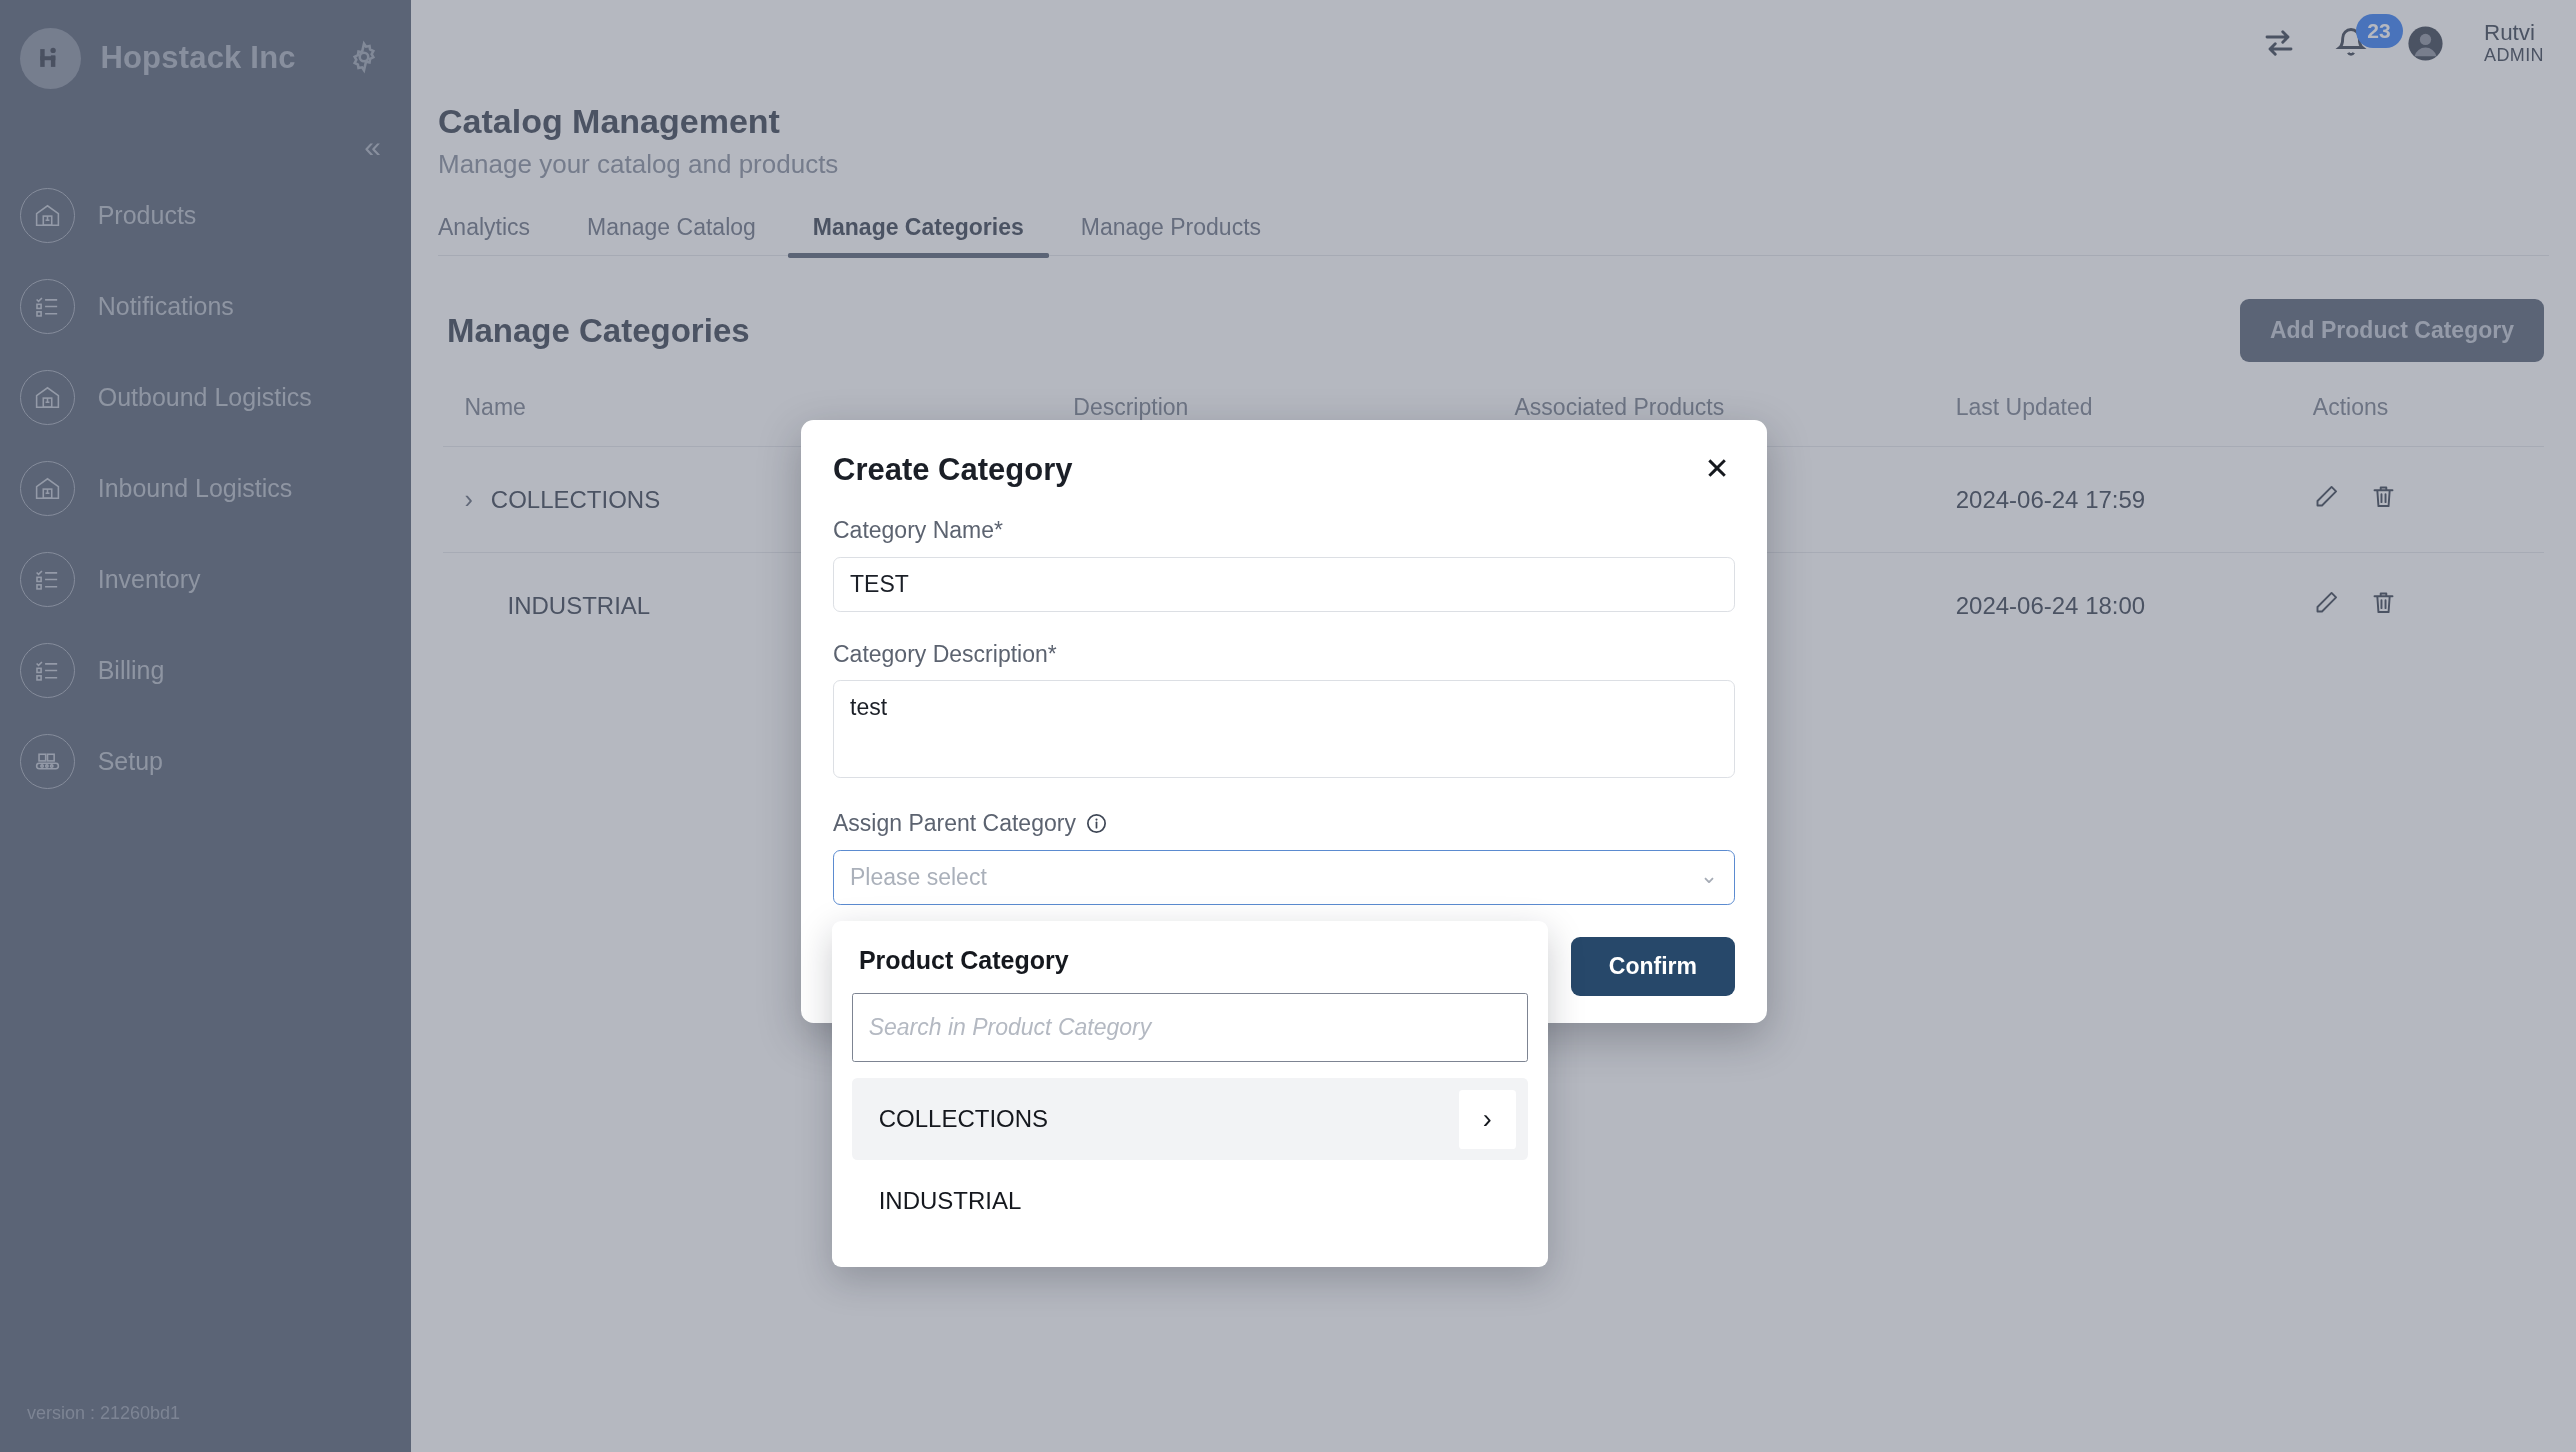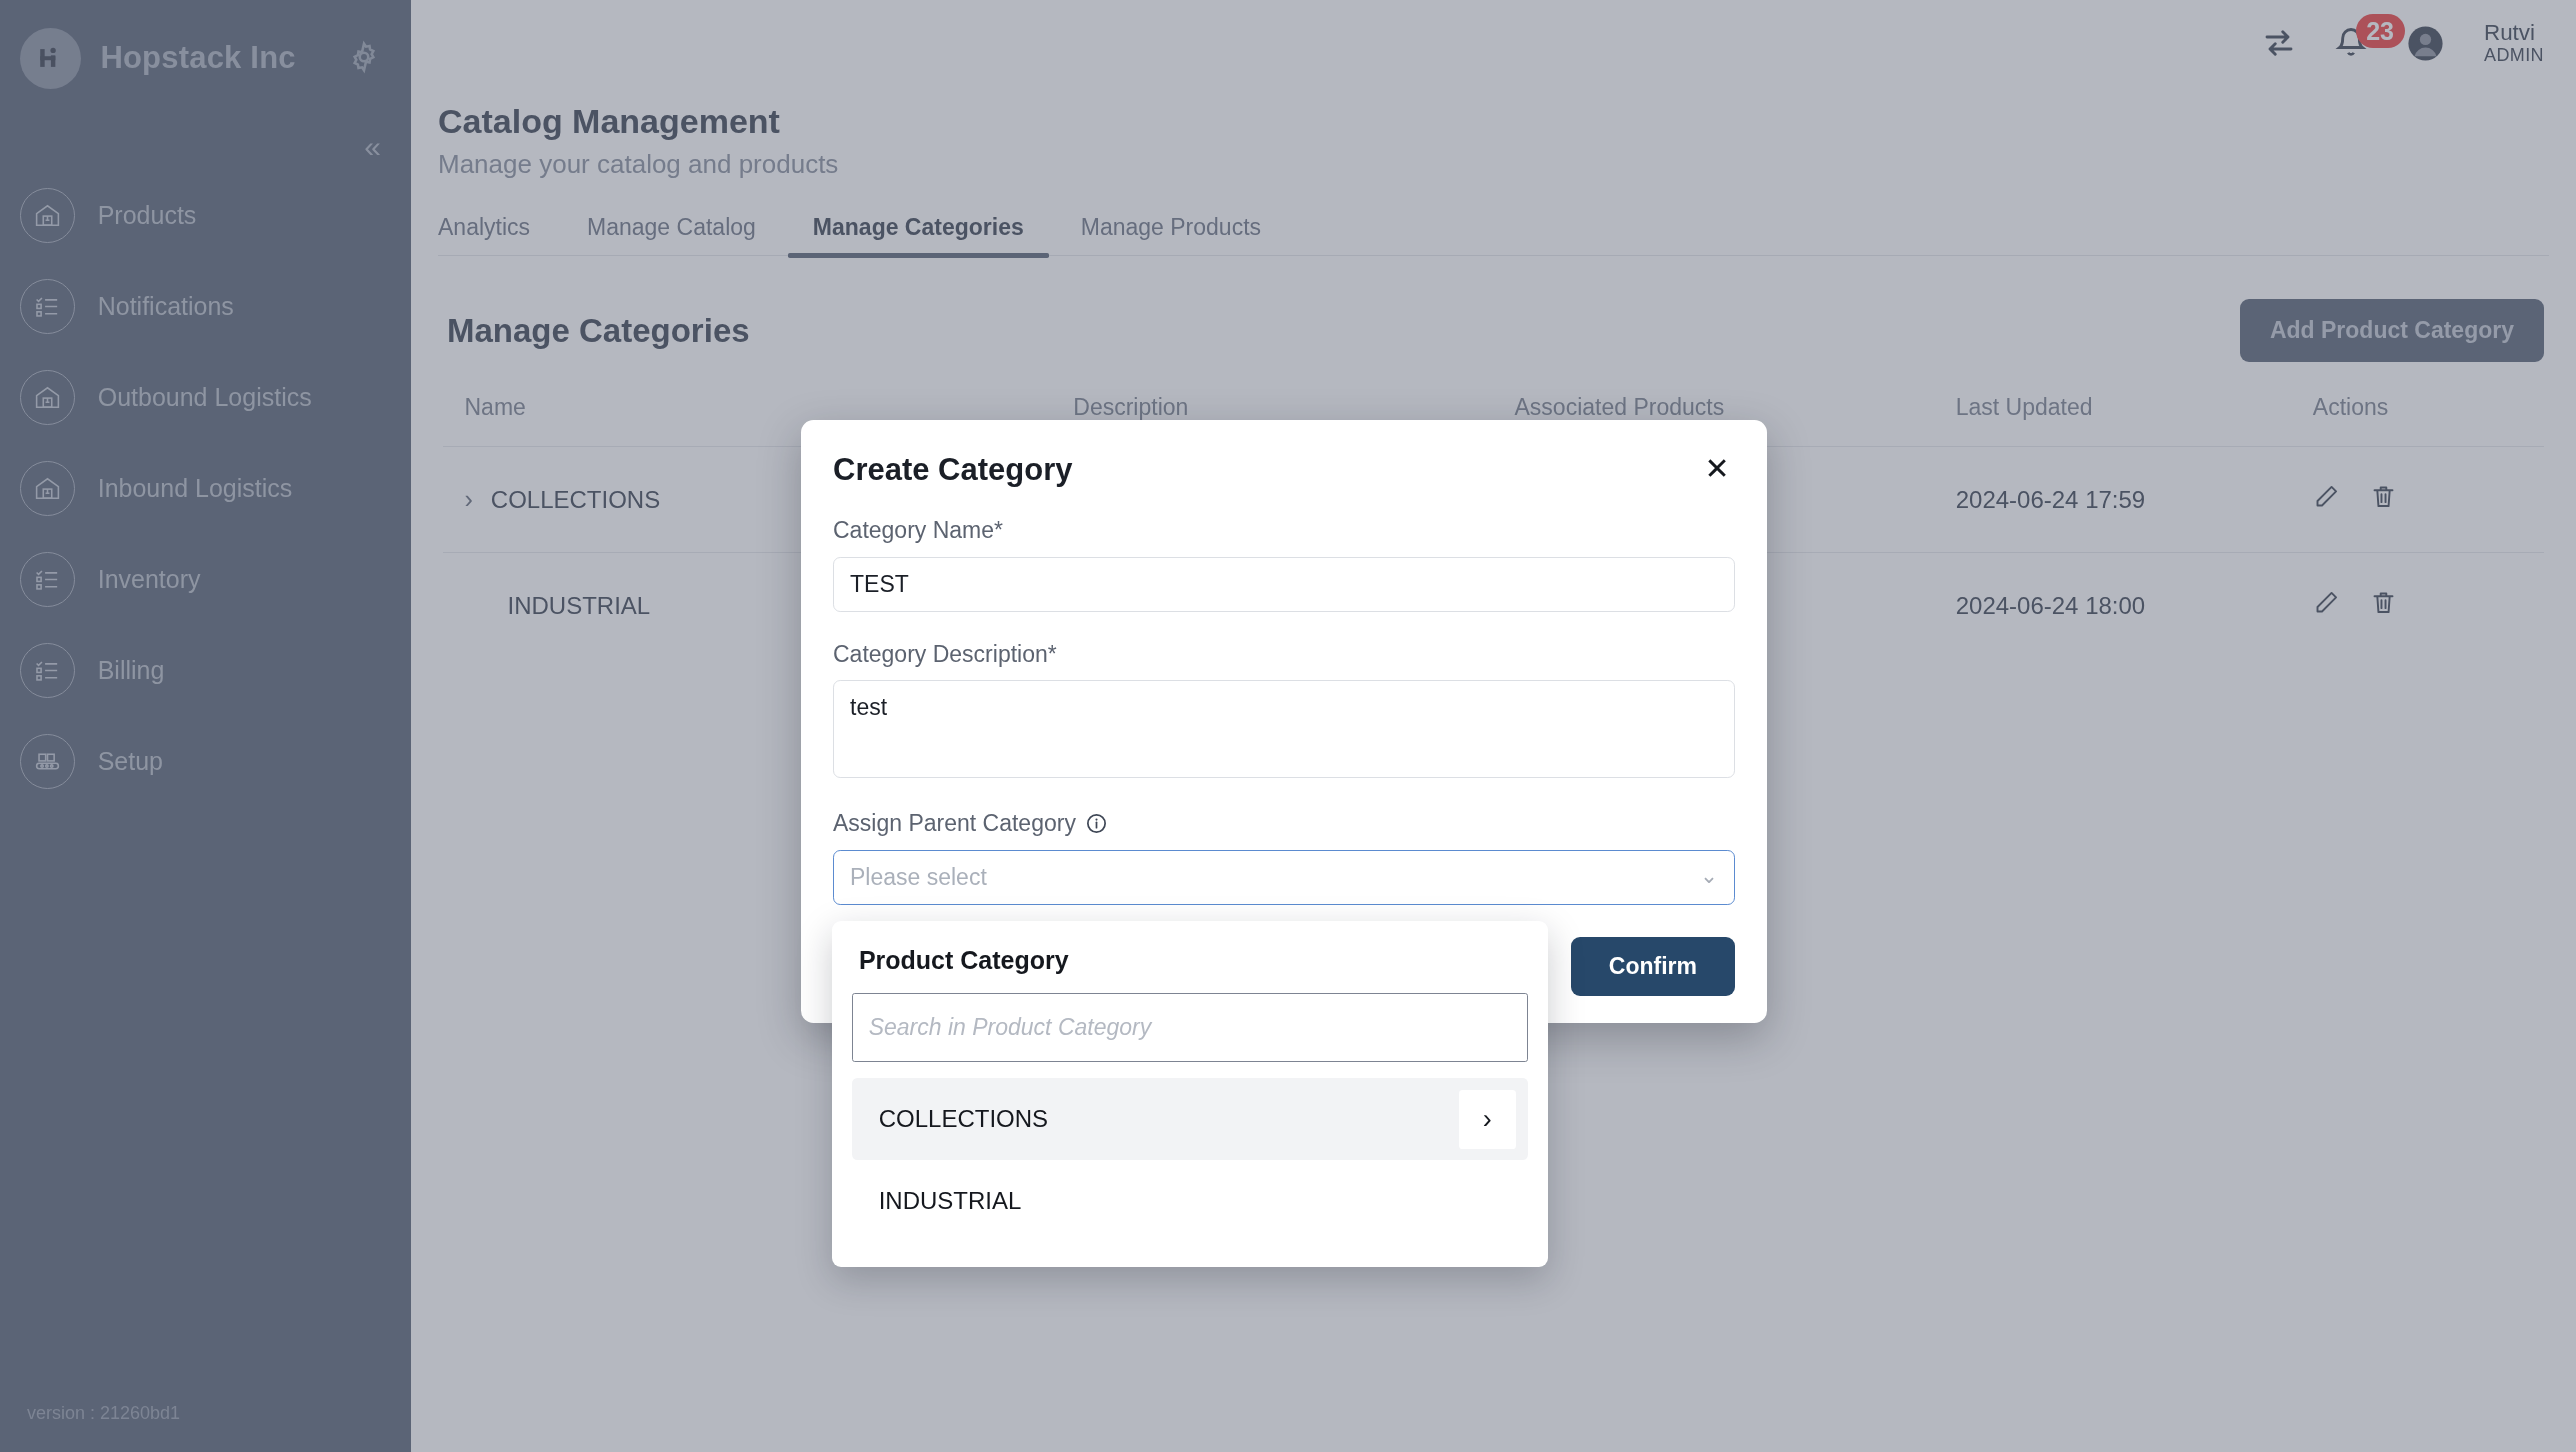--- a/index.html
+++ b/index.html
@@ -68,22 +68,22 @@
 
   .topbar {
     height:86px; display:flex; align-items:center; justify-content:flex-end;
     padding-right:32px; gap:36px;
   }
   .tb-switch { cursor:pointer; display:flex; align-items:center; }
   .tb-bell-wrap { position:relative; display:flex; align-items:center; cursor:pointer; }
   .tb-badge {
     position:absolute; left:23px; top:-10.7px;
     min-width:47px; height:34px; padding:0 10.7px;
-    border-radius:17px; background:#ef4444;
-    color:#fff; font-size:25px; font-weight:600;
+    border-radius:17px; background:#3b82f6;
+    color:#fff; font-size:21px; font-weight:600;
     display:flex; align-items:center; justify-content:center;
   }
   .tb-user { display:flex; align-items:center; gap:12.5px; cursor:pointer; }
   .tb-avatar { width:41px; height:41px; }
   .tb-user-txt { display:flex; flex-direction:column; line-height:1.12;margin-left:26px; }
   .tb-user-name { font-size:22.4px; color:#3f4756; }
   .tb-user-role { font-size:18px; color:#3f4756; letter-spacing:0.4px; }
 
   .page-head { padding:16px 0 0 27px; }
   .page-title { font-size:34px; font-weight:bold; color:#3f4756; }

